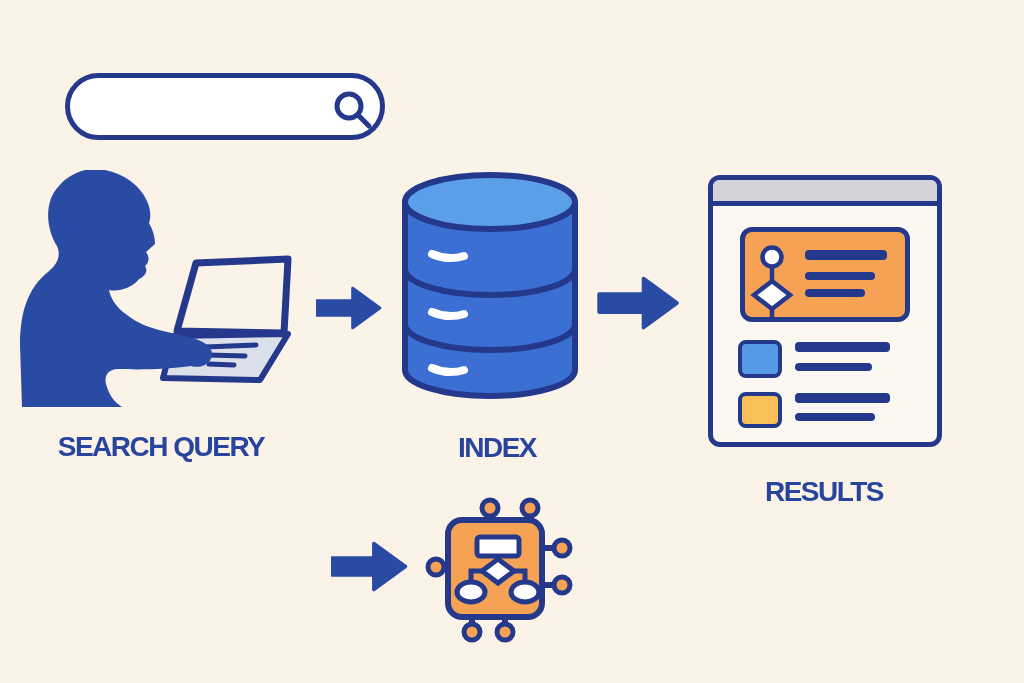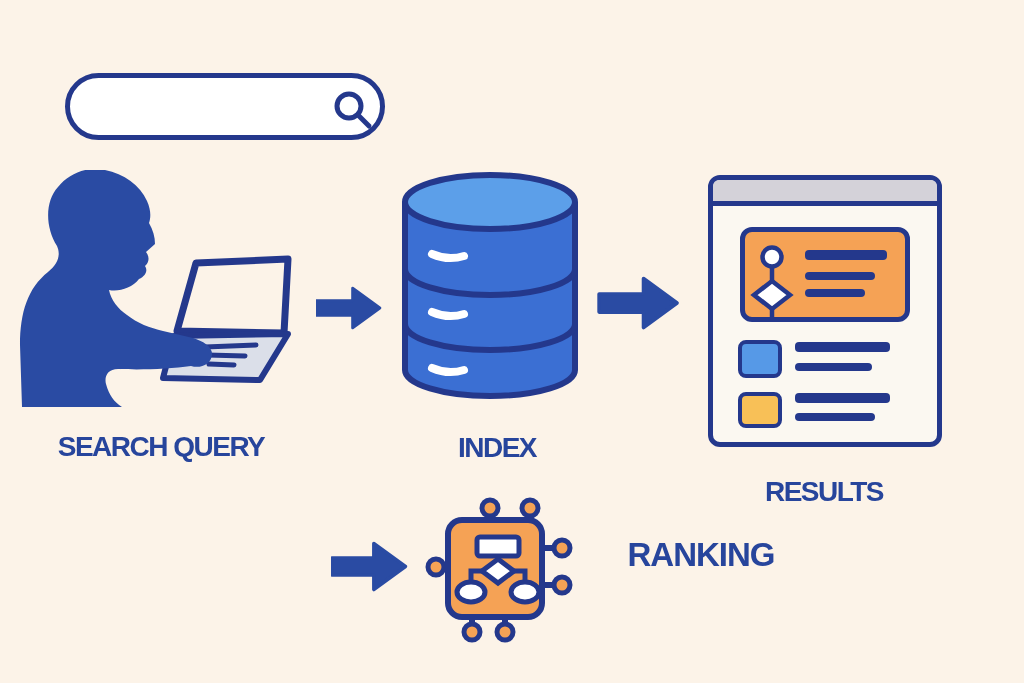--- a/index.html
+++ b/index.html
@@ -172,16 +172,15 @@
       <polygon points="73,64 89,76 73,88 57,76"></polygon>
       <ellipse cx="46" cy="97" rx="14" ry="10"></ellipse>
       <ellipse cx="100" cy="97" rx="14" ry="10"></ellipse>
     </g>
   </svg>
 
   <div class="label lbl-main" style="left:21px;top:431px;width:280px;">SEARCH QUERY</div>
   <div class="label lbl-main" style="left:397px;top:432px;width:200px;">INDEX</div>
   <div class="label lbl-main" style="left:724px;top:476px;width:200px;">RESULTS</div>
   <div class="label lbl-ranking" style="left:551px;top:537px;width:300px;">
-    <div>RANKING</div>
   </div>
 
 </div>
 
 </body></html>

